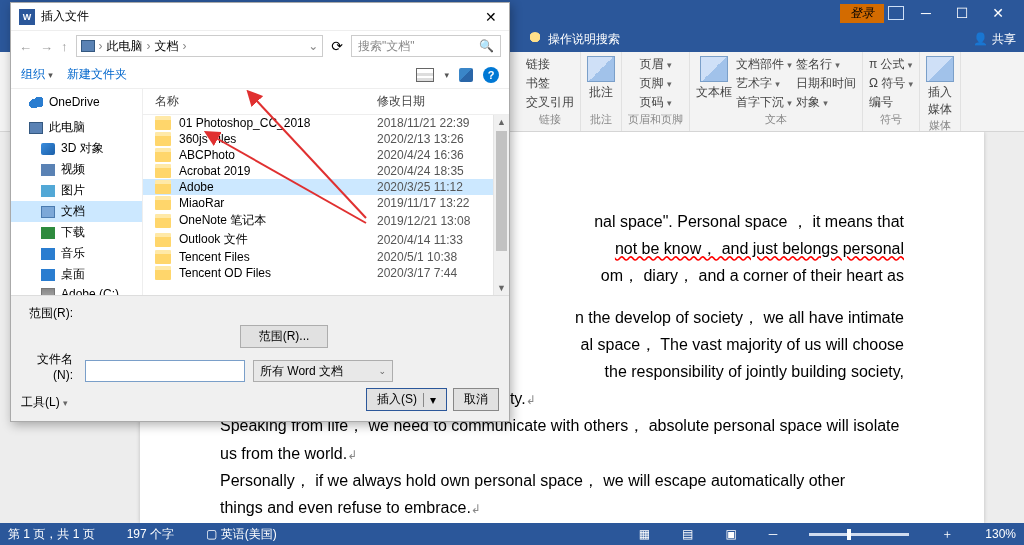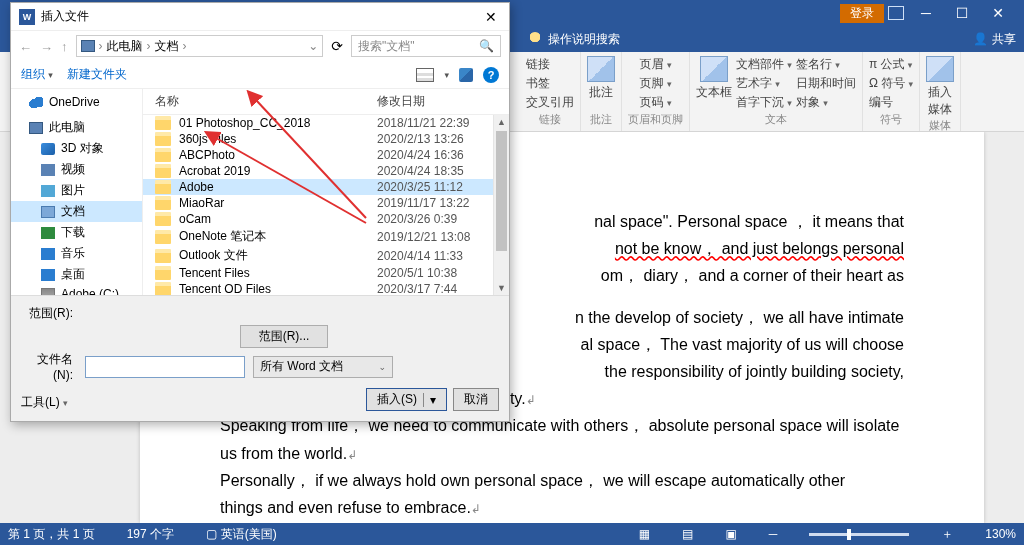--- a/index.html
+++ b/index.html
@@ -2,21 +2,21 @@
 <html><head>
 <meta charset="utf-8">
 <style>
 * { margin: 0; padding: 0; box-sizing: border-box; font-family: "Microsoft YaHei", "Segoe UI", sans-serif; }
 body { width: 1024px; height: 545px; background: #2b579a; overflow: hidden; position: relative; font-size: 12px; }
 
 
 .word-app { position: absolute; inset: 0; background: #f3f3f3; display: flex; flex-direction: column; }
 .word-titlebar { height: 26px; background: #2b579a; color: #fff; display: flex; align-items: center; justify-content: flex-end; padding: 0 8px; gap: 4px; }
 .word-titlebar .app-name { flex: 1; text-align: center; font-size: 12px; }
-.login-btn { background: #d36b00; color: #ffffff; padding: 1px 10px; font-size: 12px; }
+.login-btn { background: #d36b00; color: #000000; padding: 1px 10px; font-size: 12px; font-style: italic; }
 .tb-ico { width: 16px; height: 14px; display: inline-block; border: 1px solid #cfe0f7; }
 .win-btns { display: flex; gap: 0; }
 .win-btn { width: 36px; height: 22px; color: #fff; display: flex; align-items: center; justify-content: center; font-size: 14px; }
 .word-tabs { height: 26px; background: #2b579a; display: flex; align-items: center; padding: 0 8px; color: #fff; }
 .word-tabs .placeholder { flex: 0 0 520px; }
 .word-tabs .tell-me { display: flex; align-items: center; gap: 6px; font-size: 12px; }
 .bulb { width: 14px; height: 14px; background: radial-gradient(circle at 7px 5px, #ffe08a 0 45%, transparent 46%); border-radius: 50%; }
 .share { margin-left: auto; display: flex; align-items: center; gap: 4px; font-size: 12px; }
 
 .ribbon { background: #f3f3f3; border-bottom: 1px solid #d5d5d5; height: 80px; display: flex; padding-left: 520px; }
@@ -89,21 +89,21 @@
 .fl-row { display: flex; align-items: center; padding: 1px 12px; font-size: 12px; cursor: pointer; }
 .fl-row.sel { background: #cce8ff; }
 .fl-row .fico { width: 16px; height: 14px; background: linear-gradient(to bottom, #ffe9a8 0 30%, #ffd66b 30%); border-radius: 1px; margin-right: 8px; }
 .fl-row .fname { flex: 1; }
 .fl-row .fdate { width: 120px; color: #555; }
 
 
 .arrow-svg { position: absolute; left: 145px; top: 85px; width: 230px; height: 140px; pointer-events: none; }
 
 .dlg-bottom { padding: 6px 10px 10px 10px; background: #f0f0f0; border-top: 1px solid #ddd; }
-.range-row { display: flex; align-items: center; gap: 8px; margin: 3px 0; font-size: 12px; }
+.range-row { display: flex; align-items: flex-end; gap: 8px; margin: 3px 0; font-size: 12px; }
 .range-row .lbl { width: 56px; text-align: right; padding-right: 4px; }
 .range-btn { padding: 2px 18px; background: #e1e1e1; border: 1px solid #adadad; cursor: pointer; font-size: 12px; }
 .fn-input { border: 1px solid #7a9fc9; height: 22px; flex: 1; max-width: 160px; }
 .filter-select { border: 1px solid #adadad; height: 22px; width: 140px; display: flex; align-items: center; justify-content: space-between; padding: 0 6px; background: #e8e8e8; font-size: 12px; }
 .btn-row { display: flex; justify-content: flex-end; align-items: flex-end; gap: 6px; margin-top: 6px; }
 .tool-link { margin-right: auto; font-size: 12px; }
 .dlg-btn { padding: 2px 10px; border: 1px solid #888; background: #e1e1e1; cursor: pointer; font-size: 12px; }
 .dlg-btn.primary { border: 1px solid #2b579a; display: flex; align-items: center; }
 .dlg-btn.primary .dd { border-left: 1px solid #888; margin-left: 6px; padding-left: 6px; }
 </style>
@@ -350,25 +350,20 @@
             <span class="fname">Adobe</span>
             <span class="fdate">2020/3/25 11:12</span>
           </div>
           <div class="fl-row">
             <span class="fico"></span>
             <span class="fname">MiaoRar</span>
             <span class="fdate">2019/11/17 13:22</span>
           </div>
           <div class="fl-row">
             <span class="fico"></span>
-            <span class="fname">oCam</span>
-            <span class="fdate">2020/3/26 0:39</span>
-          </div>
-          <div class="fl-row">
-            <span class="fico"></span>
             <span class="fname">OneNote 笔记本</span>
             <span class="fdate">2019/12/21 13:08</span>
           </div>
           <div class="fl-row">
             <span class="fico"></span>
             <span class="fname">Outlook 文件</span>
             <span class="fdate">2020/4/14 11:33</span>
           </div>
           <div class="fl-row">
             <span class="fico"></span>

